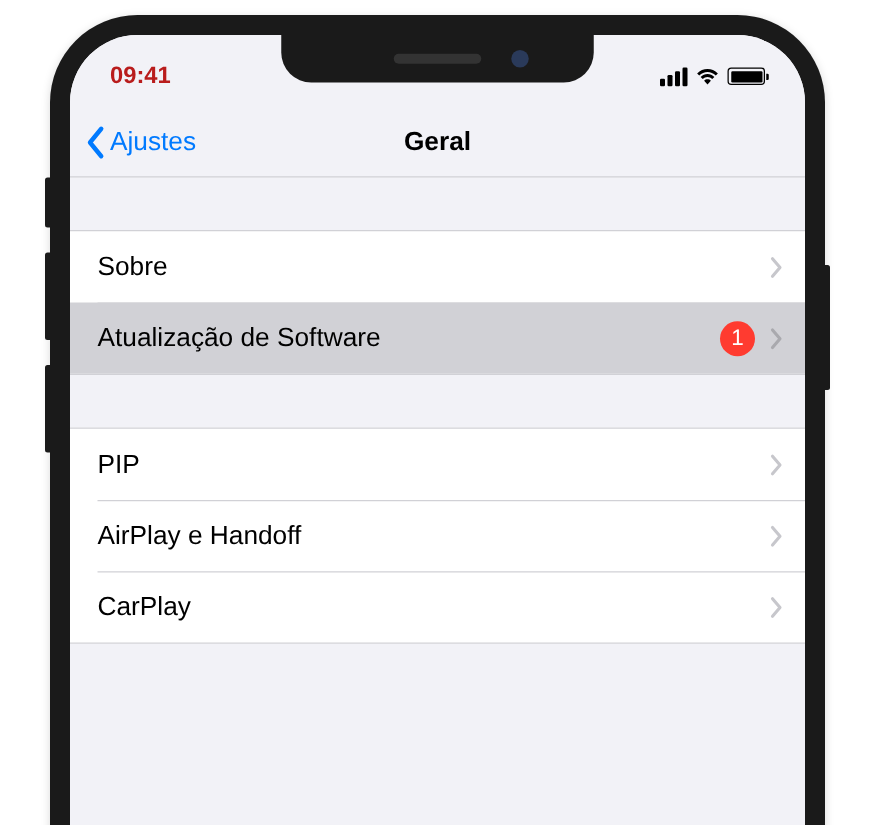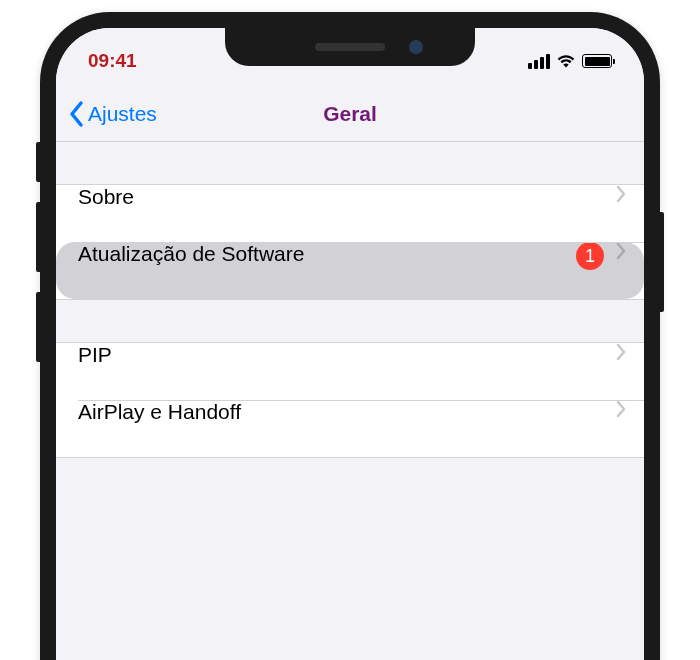--- a/index.html
+++ b/index.html
@@ -183,53 +183,52 @@
       width: 16px;
       height: 28px;
       margin-right: 4px;
     }
     .nav-title {
       position: absolute;
       left: 50%;
       transform: translateX(-50%);
       font-size: 21px;
       font-weight: 600;
-      color: #701a75;
+      color: #000000;
     }
     .content {
       background: #f2f2f7;
     }
     .section-spacer {
       height: 42px;
     }
     .list-group {
       background: #fff;
       border-top: 1px solid #d1d1d6;
       border-bottom: 1px solid #d1d1d6;
     }
     .list-item {
       height: 57px;
       display: flex;
-      align-items: flex-start;
+      align-items: center;
       padding: 0 18px 0 22px;
       cursor: pointer;
       position: relative;
     }
     .list-item + .list-item::before {
       content: '';
       position: absolute;
       top: 0;
       left: 22px;
       right: 0;
       height: 1px;
       background: #d1d1d6;
     }
     .list-item.highlighted {
       background: #d1d1d6;
-      border-radius: 19px;
     }
     .list-label {
       flex: 1;
       font-size: 21px;
       color: #000;
       font-weight: 400;
     }
     .badge {
       min-width: 28px;
       height: 28px;
@@ -317,16 +316,22 @@
           <svg class="disclosure" viewBox="0 0 10 18">
             <path d="M2 2 L8 9 L2 16" stroke="#c7c7cc" stroke-width="2.5" fill="none" stroke-linecap="round" stroke-linejoin="round"></path>
           </svg>
         </div>
         <div class="list-item">
           <span class="list-label">AirPlay e Handoff</span>
           <svg class="disclosure" viewBox="0 0 10 18">
             <path d="M2 2 L8 9 L2 16" stroke="#c7c7cc" stroke-width="2.5" fill="none" stroke-linecap="round" stroke-linejoin="round"></path>
           </svg>
         </div>
+        <div class="list-item">
+          <span class="list-label">CarPlay</span>
+          <svg class="disclosure" viewBox="0 0 10 18">
+            <path d="M2 2 L8 9 L2 16" stroke="#c7c7cc" stroke-width="2.5" fill="none" stroke-linecap="round" stroke-linejoin="round"></path>
+          </svg>
+        </div>
       </div>
     </div>
   </div>
 </div>
 
 </body></html>

